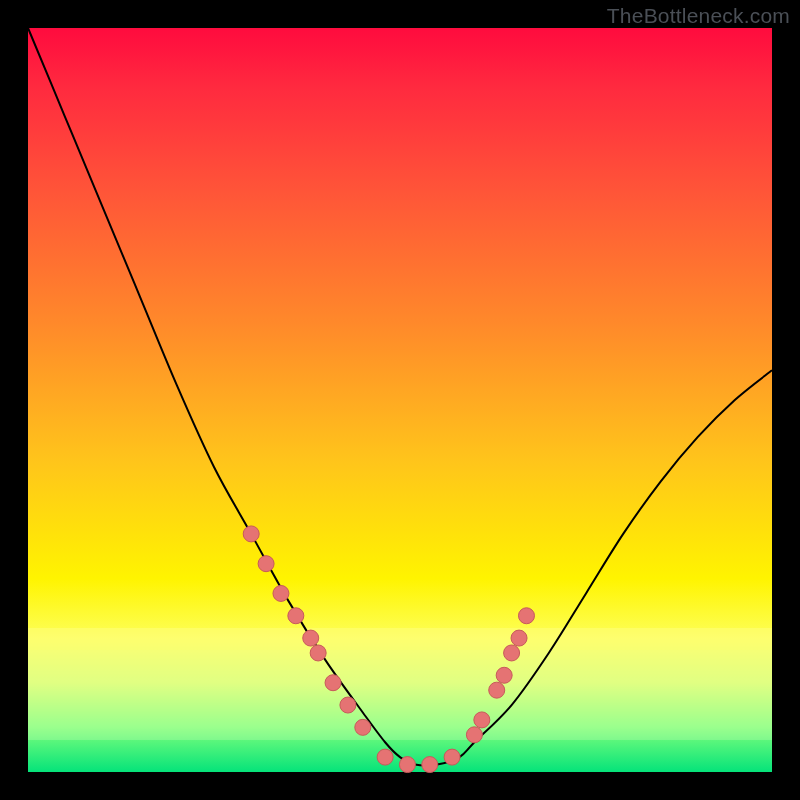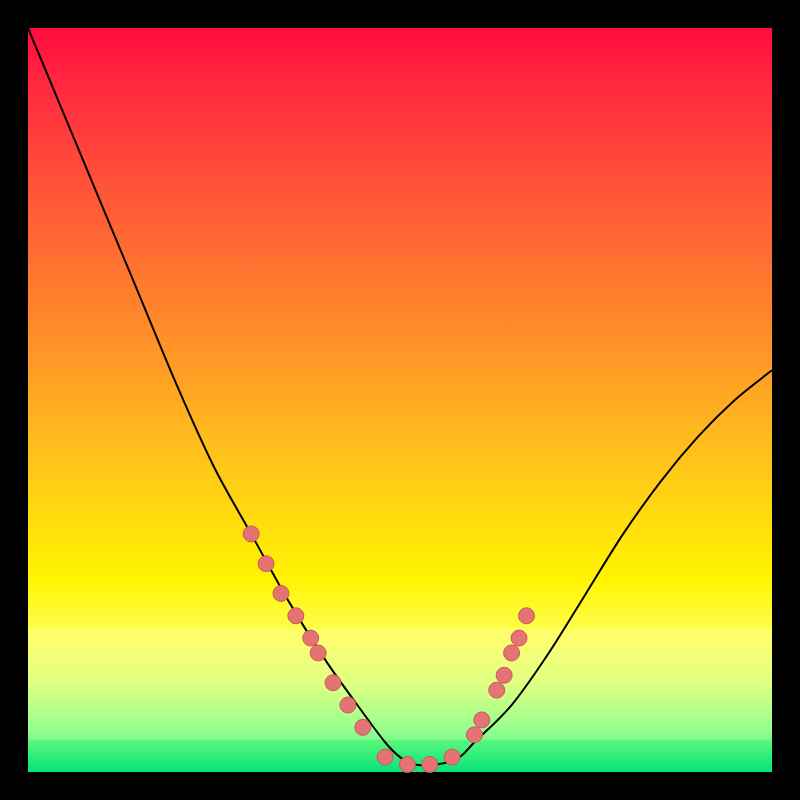--- a/index.html
+++ b/index.html
@@ -64,20 +64,21 @@
     background: rgba(255,255,255,0.18);
     pointer-events: none;
   }
   .glow1 { top: 600px; height: 22px; background: rgba(255,255,153,0.35); }
   .glow2 { top: 622px; height: 90px; background: rgba(255,255,204,0.22); }
 </style>
 </head>
 <body>
 
 <div class="frame">
+  <div class="attrib">TheBottleneck.com</div>
 
   <div class="plot">
     <div class="glow-band glow1"></div>
     <div class="glow-band glow2"></div>
 
     <svg class="curve" viewBox="0 0 744 744" preserveAspectRatio="none">
       <path id="curve-path" d="M 0 0 C 6.2 14.879999999999995, 24.800000000000004 59.51999999999998, 37.2 89.27999999999997 C 49.6 119.03999999999996, 62.00000000000001 148.79999999999995, 74.4 178.55999999999995 C 86.80000000000001 208.31999999999994, 99.19999999999999 238.07999999999996, 111.6 267.84 C 124 297.59999999999997, 136.4 328.6, 148.8 357.12 C 161.20000000000002 385.64, 173.6 414.16, 186 438.96000000000004 C 198.4 463.76000000000005, 210.79999999999998 483.59999999999997, 223.2 505.91999999999996 C 235.6 528.24, 247.99999999999997 551.8, 260.4 572.88 C 272.79999999999995 593.96, 285.20000000000005 613.8, 297.6 632.4 C 310 651, 324.88 670.84, 334.8 684.48 C 344.72 698.12, 350.92 706.8, 357.12 714.24 C 363.32 721.6800000000001, 367.04 725.4, 372 729.12 C 376.96 732.84, 380.68 735.3199999999999, 386.88 736.56 C 393.08 737.8, 401.76000000000005 737.8, 409.20000000000005 736.56 C 416.64000000000004 735.3199999999999, 425.32 732.84, 431.52 729.12 C 437.71999999999997 725.4, 437.71999999999997 722.9200000000001, 446.4 714.24 C 455.08 705.56, 471.20000000000005 691.92, 483.6 677.04 C 496 662.16, 508.4 643.5600000000001, 520.8 624.96 C 533.1999999999999 606.36, 545.6 585.2800000000001, 558 565.44 C 570.4 545.6, 582.8000000000001 524.52, 595.2 505.91999999999996 C 607.6 487.31999999999994, 620 469.96, 632.4 453.84 C 644.8 437.71999999999997, 657.2 422.84, 669.6 409.2 C 682 395.56, 694.4 383.16, 706.8 372 C 719.1999999999999 360.84, 737.8 347.19999999999993, 744 342.23999999999995" fill="none" stroke-width="2" stroke="#000000"></path>
       <g id="markers">
           <circle cx="223.2" cy="505.91999999999996" r="8" fill="#e57373" stroke="#c75a5a" stroke-width="1"></circle>
           <circle cx="238.08" cy="535.68" r="8" fill="#e57373" stroke="#c75a5a" stroke-width="1"></circle>

